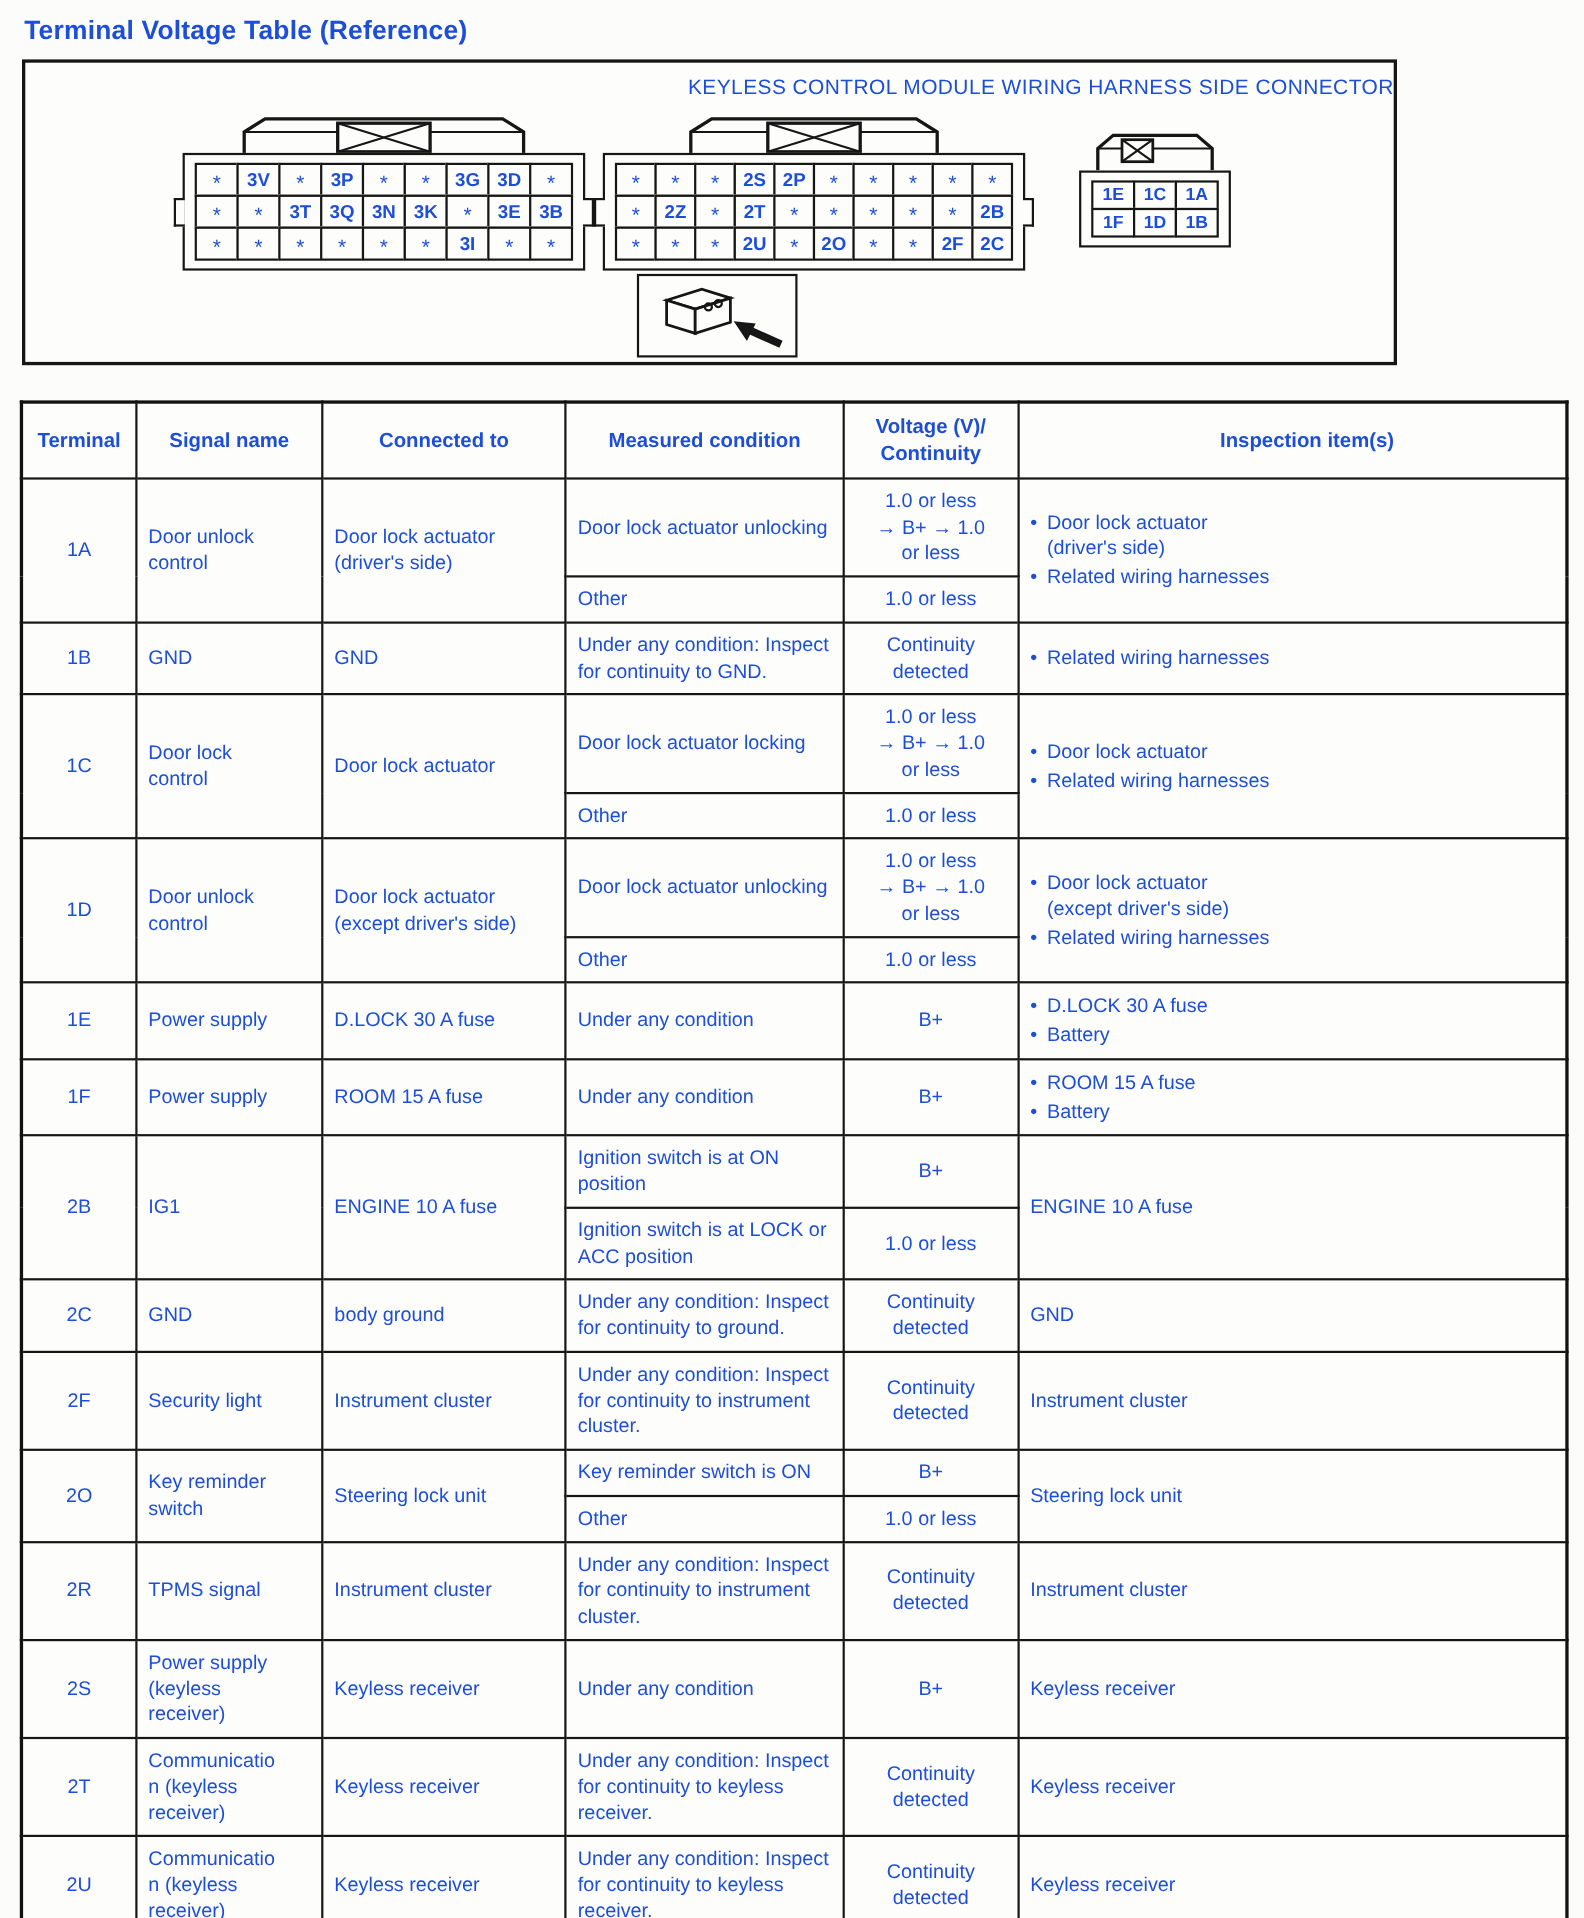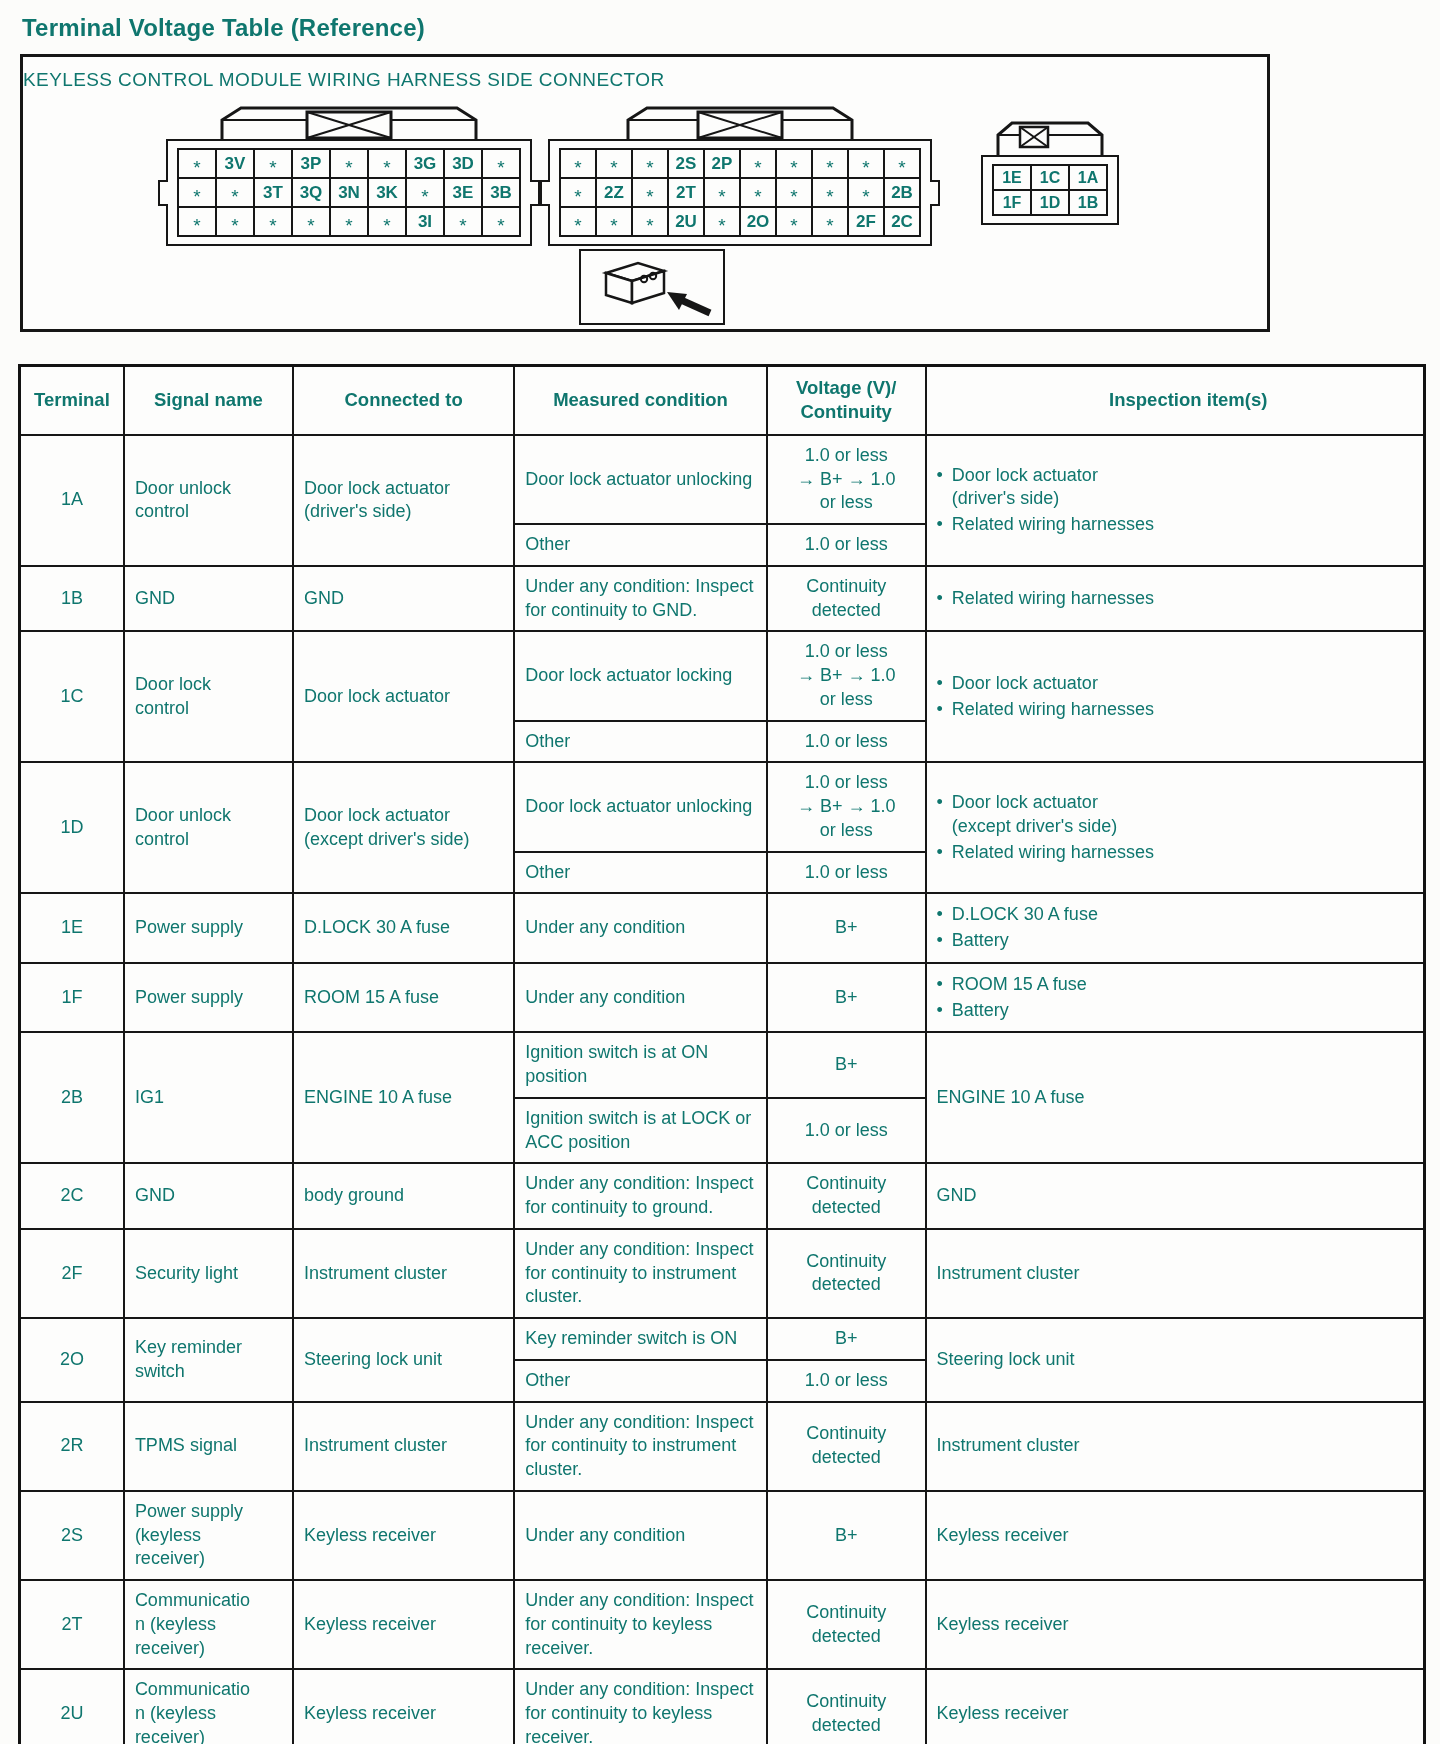--- a/index.html
+++ b/index.html
@@ -1,27 +1,27 @@
 <!DOCTYPE html>
 <html><head>
 <meta charset="utf-8">
 <style>
   * { box-sizing: border-box; margin: 0; padding: 0; }
   html, body { background: #e9e9e6; }
   .page {
     width: 1440px; height: 1744px; margin: 0 auto; position: relative;
-    background: #fcfcfa; color: #0f766e;
+    background: #fcfcfa; color: #1d4ed8;
     font-family: "Liberation Sans", "DejaVu Sans", sans-serif;
     padding: 8px 14px;
   }
   .page-title { font-size: 24px; font-weight: 700; padding: 6px 8px 12px 8px; letter-spacing: .2px; }
 
   
   .diagram-box { position: relative; width: 1250px; height: 278px; border: 3px solid #161616; margin-left: 6px; background: #fdfdfc; }
-  .diagram-title { position: absolute; top: 12px; left: 0; width: 100%; text-align: left; font-size: 19px; letter-spacing: .4px; }
+  .diagram-title { position: absolute; top: 12px; left: 0; width: 100%; text-align: right; font-size: 19px; letter-spacing: .4px; }
   .connector { position: absolute; width: max-content; }
   .topsvg { display: block; margin: 0 auto; }
   .frame { position: relative; width: max-content; border: 2.5px solid #161616; background: #fdfdfc; padding: 7px 9px; }
   .tab { position: absolute; width: 10px; height: 26px; border: 2px solid #161616; background: #fdfdfc; top: 50%; transform: translateY(-50%); }
   .tab-left { left: -10px; border-right: none; }
   .tab-right { right: -10px; border-left: none; }
   .pin-row { display: flex; }
   .pin-row + .pin-row { margin-top: -2px; }
   .pin-cell {
     border: 2px solid #161616; background: #fdfdfc;

